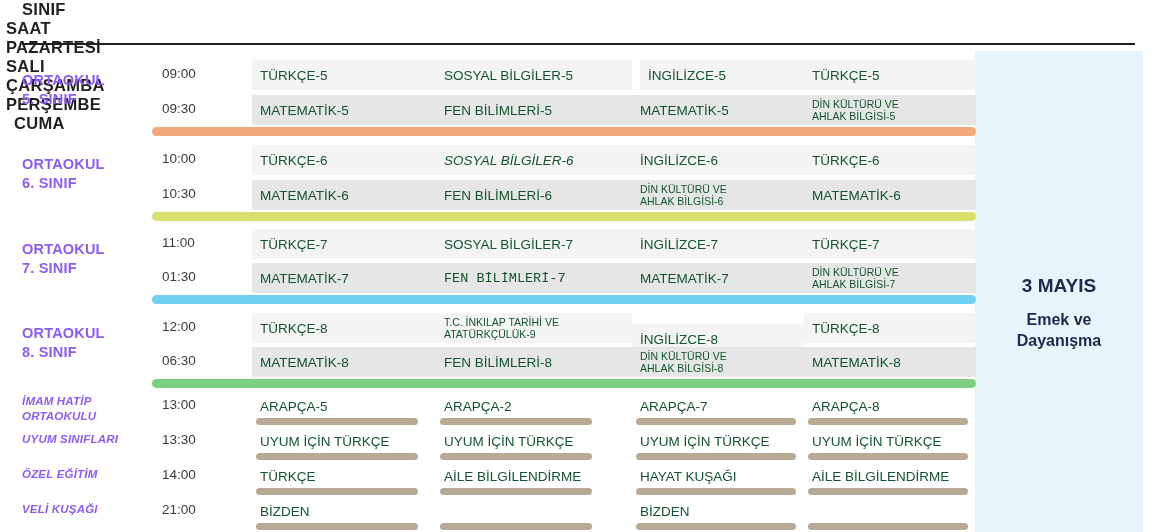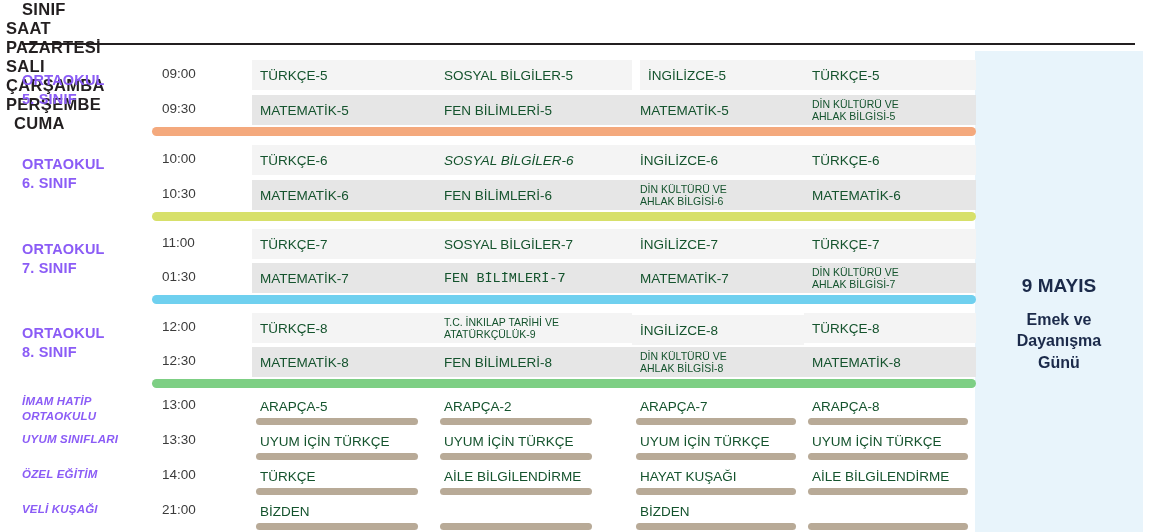--- a/index.html
+++ b/index.html
@@ -164,24 +164,23 @@
     <div class="hcell col-day3">ÇARŞAMBA</div>
     <div class="hcell col-day4">PERŞEMBE</div>
     <div class="hcell col-day5">CUMA</div>
   </div>
   <div class="headrule"></div>
 
   <div class="grid">
 
     <div class="friday-panel"></div>
     <div class="friday-text">
-      <span class="big">9 MAYIS</span>
+      <span class="big">3 MAYIS</span>
       <span class="sub">Emek ve</span>
       <span class="sub">Dayanışma</span>
-      <span class="sub">Günü</span>
     </div>
 
     <div class="grade-label" style="top:20px;">
       <div>ORTAOKUL</div>
       <div>5. SINIF</div>
     </div>
     <div class="time" style="top:15px;">09:00</div>
     <div class="time" style="top:50px;">09:30</div>
 
     <div class="cell shadeA" style="left:252px;top:9px;width:184px;">TÜRKÇE-5</div>
@@ -241,28 +240,28 @@
 AHLAK BİLGİSİ-7</span>
       </div>
 
     <div class="bar" style="top:244px;background:#6fd0ef;"></div>
 
     <div class="grade-label" style="top:273px;">
       <div>ORTAOKUL</div>
       <div>8. SINIF</div>
     </div>
     <div class="time" style="top:268px;">12:00</div>
-    <div class="time" style="top:302px;">12:30</div>
+    <div class="time" style="top:302px;">06:30</div>
 
     <div class="cell shadeA" style="left:252px;top:262px;width:184px;">TÜRKÇE-8</div>
     <div class="cell shadeA" style="left:436px;top:262px;width:196px;">
         <span class="two" style="white-space:pre-line">T.C. İNKILAP TARİHİ VE
 ATATÜRKÇÜLÜK-9</span>
       </div>
-    <div class="cell shadeA" style="left:632px;top:264px;width:172px;">İNGİLİZCE-8</div>
+    <div class="cell shadeA" style="left:632px;top:273px;width:172px;">İNGİLİZCE-8</div>
     <div class="cell shadeA" style="left:804px;top:262px;width:172px;">TÜRKÇE-8</div>
 
     <div class="cell shadeB" style="left:252px;top:296px;width:184px;">MATEMATİK-8</div>
     <div class="cell shadeB" style="left:436px;top:296px;width:196px;">FEN BİLİMLERİ-8</div>
     <div class="cell shadeB" style="left:632px;top:296px;width:172px;">
         <span class="two" style="white-space:pre-line">DİN KÜLTÜRÜ VE
 AHLAK BİLGİSİ-8</span>
       </div>
     <div class="cell shadeB" style="left:804px;top:296px;width:172px;">MATEMATİK-8</div>
 

